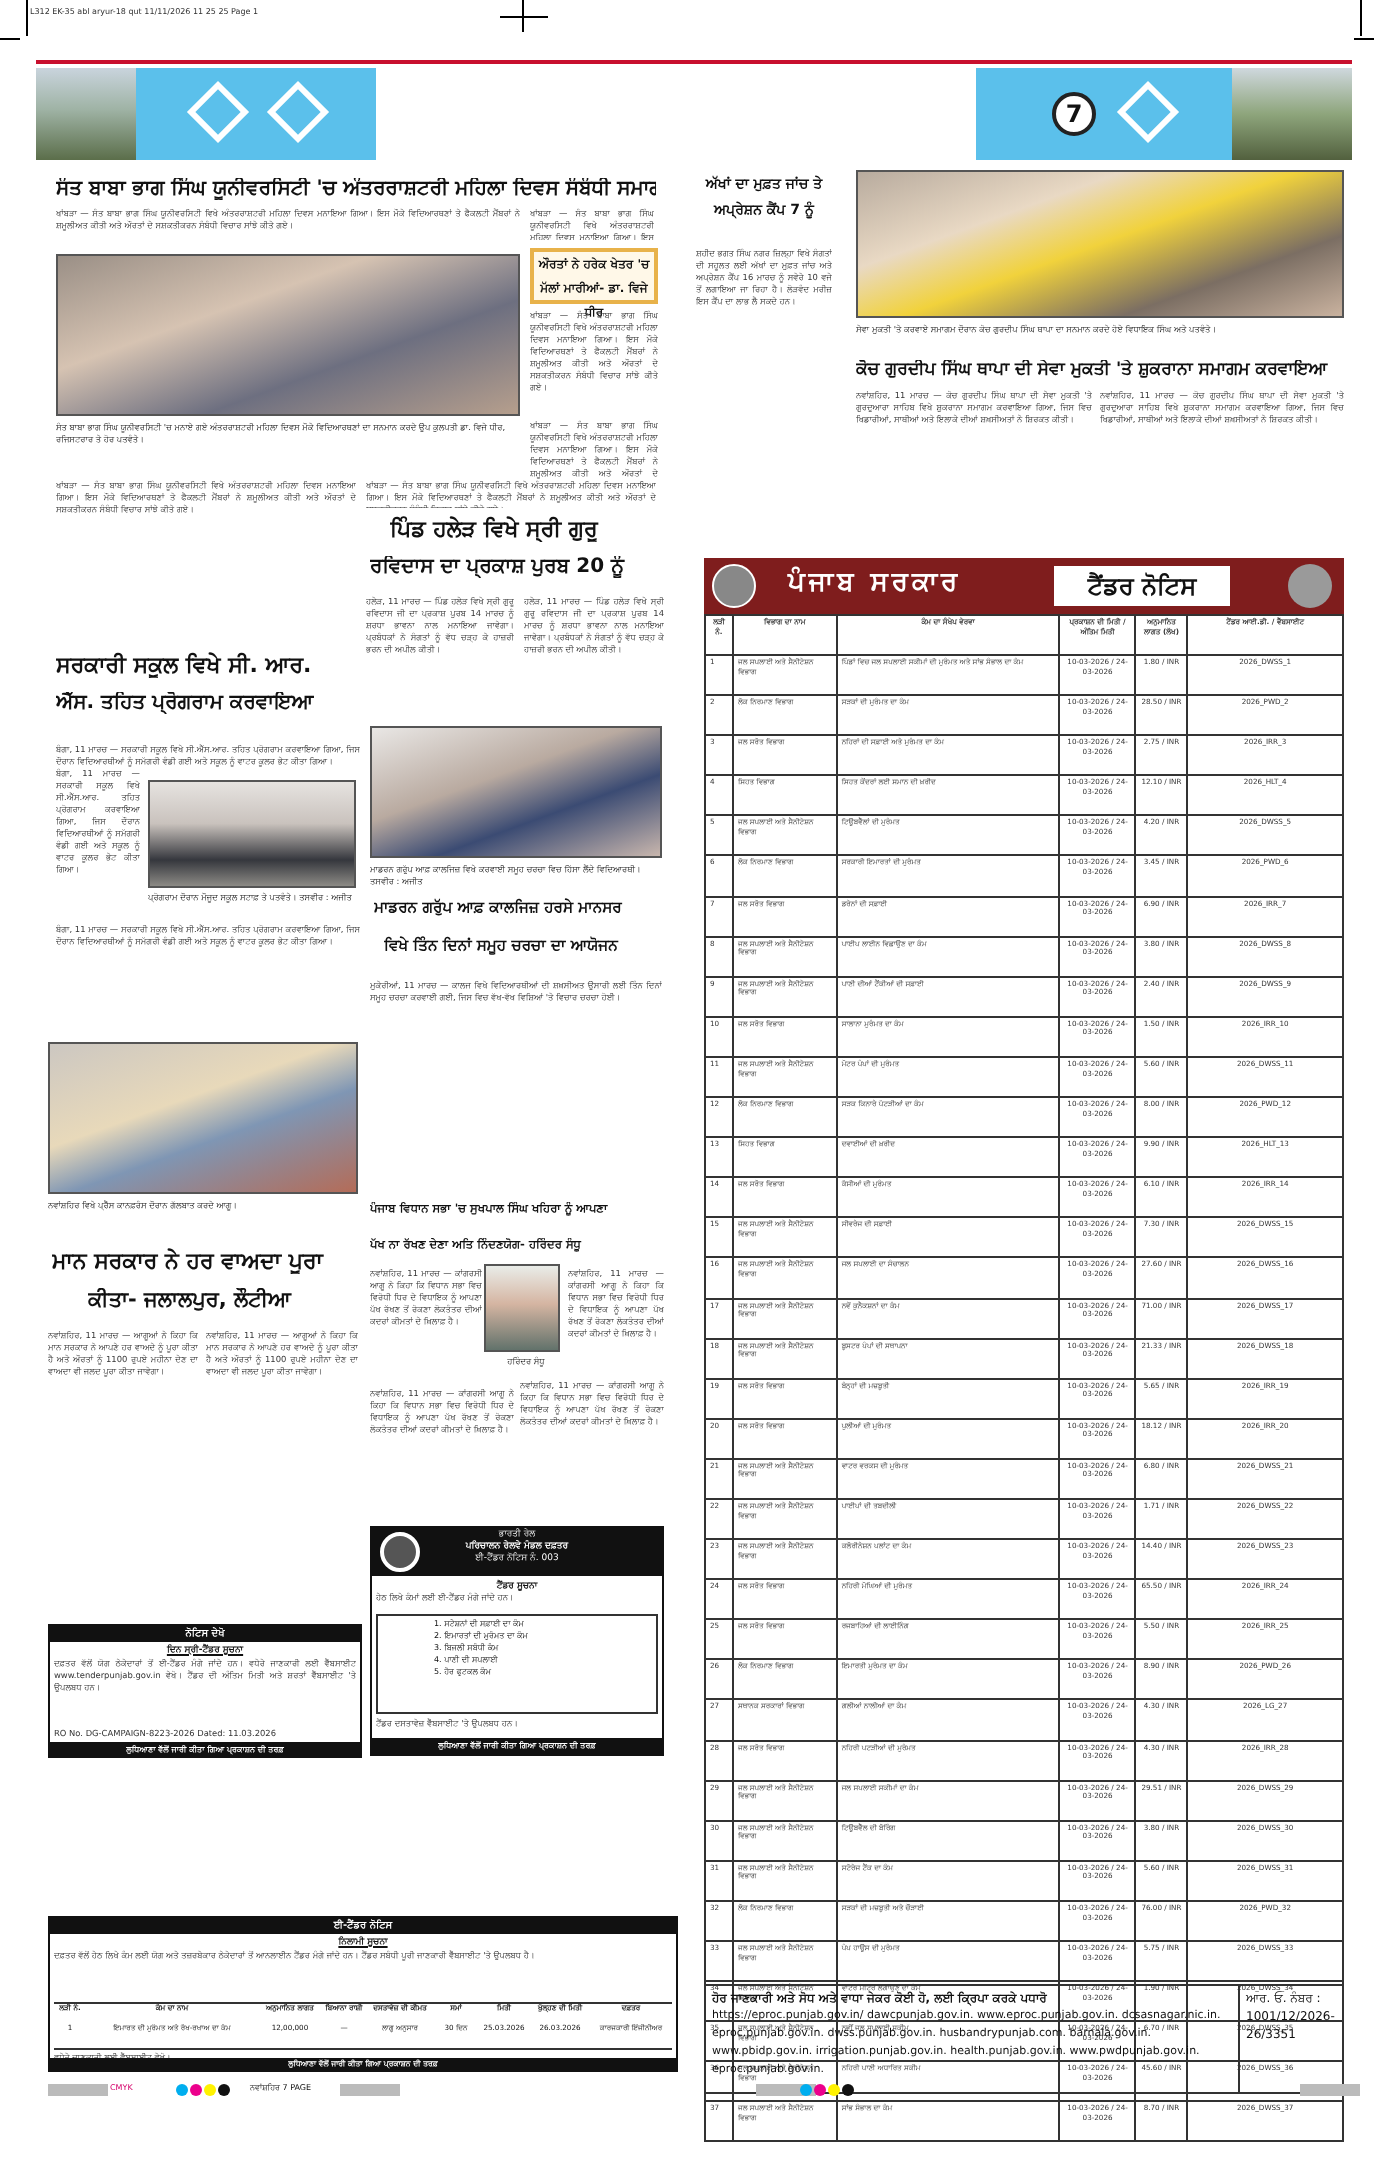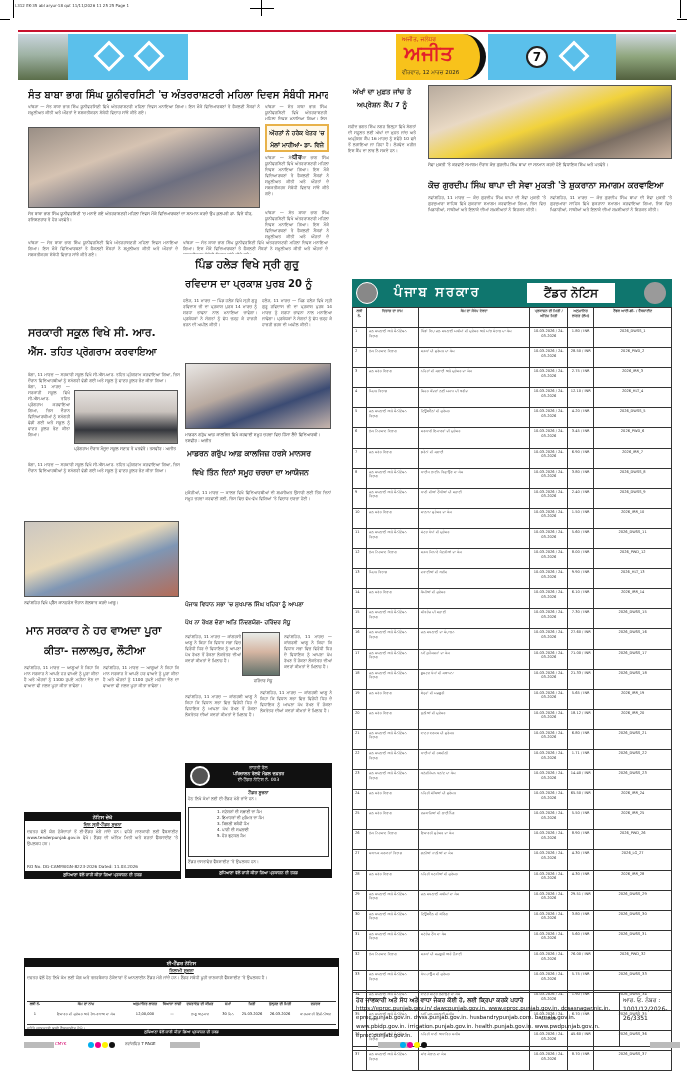--- a/index.html
+++ b/index.html
@@ -18,21 +18,21 @@
 .mh-brand{position:absolute;left:378px;top:2px;width:90px;height:46px;background:#f8c21b;border-radius:0 23px 23px 0;border-right:6px solid #111}
 .mh-brand .city{position:absolute;left:6px;top:1px;font-size:6px;color:#c8102e}
 .mh-brand .logo{position:absolute;left:8px;top:7px;font-size:20px;font-weight:bold;color:#e3202b}
 .mh-brand .date{position:absolute;left:6px;top:35px;font-size:5.5px;color:#222}
 .page-no{position:absolute;left:508px;top:14px;width:22px;height:22px;border-radius:50%;background:#fff;border:2px solid #222;text-align:center;line-height:18px;font-weight:bold;font-size:12px}
 .hl{position:absolute;font-weight:bold;color:#111;white-space:nowrap;overflow:hidden}
 .txt{position:absolute;font-size:4.2px;line-height:6px;color:#333;overflow:hidden;text-align:justify}
 .photo{position:absolute;background:linear-gradient(160deg,#9a8f86 0%,#d6c3b2 35%,#6d6f80 65%,#b69f8d 100%);border:1px solid #555}
 .caption{position:absolute;font-size:4.2px;line-height:6px;color:#222;overflow:hidden}
 .box{position:absolute;border:2px solid #e8b24a;background:#fff8e8;text-align:center;font-weight:bold;color:#111}
-.tender-head{position:absolute;left:352px;top:279px;width:320px;height:28px;background:#0f766e;color:#fff}
+.tender-head{position:absolute;left:352px;top:279px;width:320px;height:28px;background:#7f1d1d;color:#fff}
 .tender-head .gov{position:absolute;left:42px;top:5px;font-size:13px;font-weight:bold;letter-spacing:2px}
 .tender-head .notice{position:absolute;left:175px;top:4px;width:88px;height:20px;background:#fff;color:#111;font-size:12px;font-weight:bold;text-align:center;line-height:20px}
 .tender-head .emb{position:absolute;width:22px;height:22px;border-radius:50%;top:3px}
 table.tender{position:absolute;left:352px;top:307px;width:320px;border-collapse:collapse;font-size:3.6px;line-height:4.6px}
 table.tender th,table.tender td{border:1px solid #333;padding:1px 2px;vertical-align:top;color:#333;overflow:hidden}
 table.tender th{font-weight:bold;text-align:center;height:20px}
 table.tender td{height:20.1px}
 .tender-foot{position:absolute;left:352px;top:992px;width:320px;height:55px;border:1px solid #333;font-size:6px;line-height:9px;color:#111}
 .tender-foot .links{position:absolute;left:3px;top:2px;width:262px}
 .tender-foot .ref{position:absolute;left:266px;top:0;width:54px;height:53px;border-left:1px solid #333;padding:2px 3px}
@@ -53,25 +53,20 @@
 <div class="regline" style="left:261px;top:0;width:1px;height:16px"></div>
 
 <div class="masthead">
   <div class="mh-photo mh-left"></div>
   <div class="mh-band mh-band-l">
     <div class="diamond" style="left:30px;top:11px"></div>
     <div class="diamond" style="left:70px;top:11px"></div>
   </div>
   <div class="mh-band mh-band-r">
     <div class="diamond" style="left:75px;top:11px"></div>
-  </div>
-  <div class="mh-brand">
-    <span class="city">ਅਜੀਤ, ਜਲੰਧਰ</span>
-    <span class="logo">ਅਜੀਤ</span>
-    <span class="date">ਵੀਰਵਾਰ, 12 ਮਾਰਚ 2026</span>
   </div>
   <div class="page-no">7</div>
   <div class="mh-photo mh-right"></div>
 </div>
 
 <div class="hl" style="left:28px;top:89px;width:300px;font-size:10px">ਸੰਤ ਬਾਬਾ ਭਾਗ ਸਿੰਘ ਯੂਨੀਵਰਸਿਟੀ 'ਚ ਅੰਤਰਰਾਸ਼ਟਰੀ ਮਹਿਲਾ ਦਿਵਸ ਸੰਬੰਧੀ ਸਮਾਗਮ</div>
 <div class="txt" style="left:28px;top:104px;width:232px;height:20px">ਖਾਂਬੜਾ — ਸੰਤ ਬਾਬਾ ਭਾਗ ਸਿੰਘ ਯੂਨੀਵਰਸਿਟੀ ਵਿਖੇ ਅੰਤਰਰਾਸ਼ਟਰੀ ਮਹਿਲਾ ਦਿਵਸ ਮਨਾਇਆ ਗਿਆ। ਇਸ ਮੌਕੇ ਵਿਦਿਆਰਥਣਾਂ ਤੇ ਫੈਕਲਟੀ ਮੈਂਬਰਾਂ ਨੇ ਸ਼ਮੂਲੀਅਤ ਕੀਤੀ ਅਤੇ ਔਰਤਾਂ ਦੇ ਸਸ਼ਕਤੀਕਰਨ ਸੰਬੰਧੀ ਵਿਚਾਰ ਸਾਂਝੇ ਕੀਤੇ ਗਏ।</div>
 <div class="txt" style="left:265px;top:104px;width:62px;height:16px">ਖਾਂਬੜਾ — ਸੰਤ ਬਾਬਾ ਭਾਗ ਸਿੰਘ ਯੂਨੀਵਰਸਿਟੀ ਵਿਖੇ ਅੰਤਰਰਾਸ਼ਟਰੀ ਮਹਿਲਾ ਦਿਵਸ ਮਨਾਇਆ ਗਿਆ। ਇਸ ਮੌਕੇ ਵਿਦਿਆਰਥਣਾਂ ਤੇ ਫੈਕਲਟੀ ਮੈਂਬਰਾਂ ਨੇ ਸ਼ਮੂਲੀਅਤ ਕੀਤੀ ਅਤੇ ਔਰਤਾਂ ਦੇ ਸਸ਼ਕਤੀਕਰਨ ਸੰਬੰਧੀ ਵਿਚਾਰ ਸਾਂਝੇ ਕੀਤੇ ਗਏ।</div>
 <div class="box" style="left:265px;top:124px;width:64px;height:28px;font-size:6px;line-height:12px;padding:1px">ਔਰਤਾਂ ਨੇ ਹਰੇਕ ਖੇਤਰ 'ਚ ਮੱਲਾਂ ਮਾਰੀਆਂ- ਡਾ. ਵਿਜੇ ਧੀਰ</div>
 <div class="photo" style="left:28px;top:127px;width:232px;height:81px"></div>

